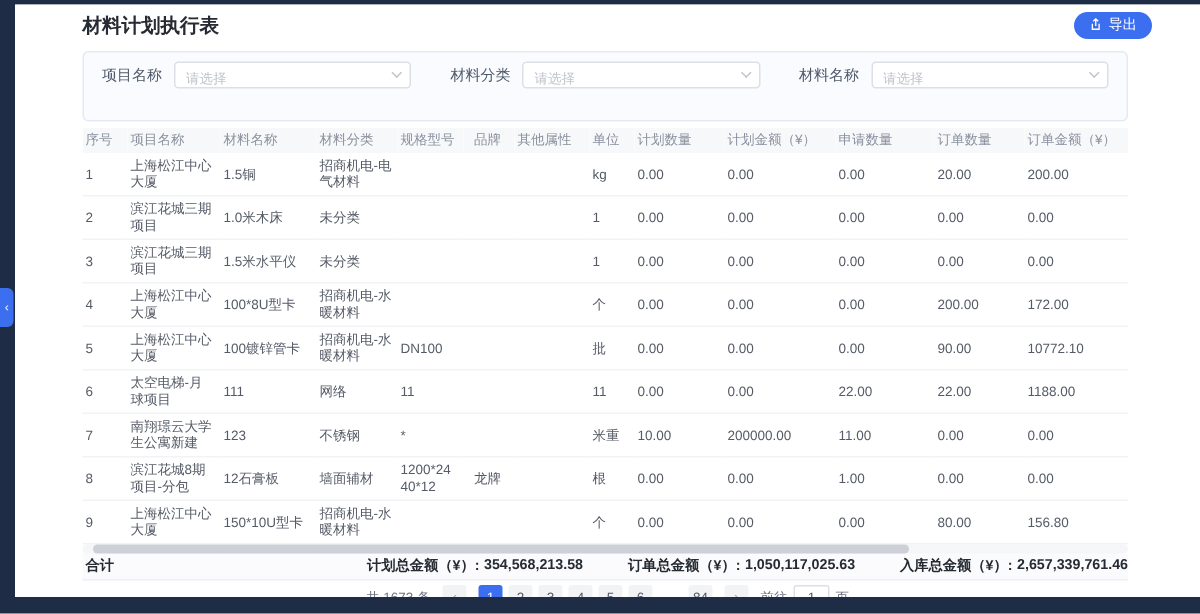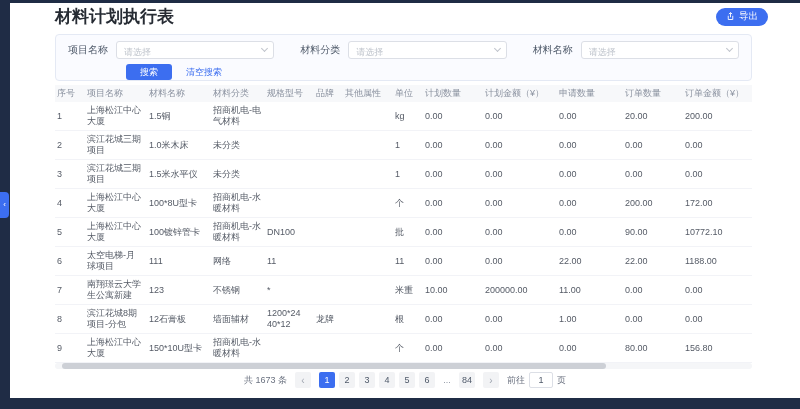--- a/index.html
+++ b/index.html
@@ -17,21 +17,21 @@
   .drawer-handle{
     position:absolute; left:0; top:192px; width:9px; height:26px;
     background:#3c6ef0; border-radius:0 4px 4px 0; z-index:5;
     color:#fff; font-size:8px; line-height:26px; text-align:center; cursor:pointer;
   }
   
   .topbar{
     height:27px; display:flex; align-items:center; justify-content:space-between;
     padding:0 32px 0 45px; background:#fff;
   }
-  .page-title{ font-size:17px; font-weight:bold; color:#262b33; }
+  .page-title{ font-size:13px; font-weight:bold; color:#262b33; }
   .export-btn{
     display:inline-flex; align-items:center; gap:4px;
     background:#3c6ef0; color:#fff; border:none; border-radius:9px;
     height:18px; padding:0 10px; font-size:9.5px; cursor:pointer;
     font-family:inherit;
   }
   
   .filter-panel{
     margin:4px 48px 4px 45px; height:47px;
     border:1px solid #e4e9f4; border-radius:4px; background:#fafbff;
@@ -167,24 +167,20 @@
         </span>
       </div>
       <div class="filter-group">
         <span class="filter-label">材料名称</span>
         <span class="select-box">
           <input placeholder="请选择" style="">
           <i class="caret"></i>
         </span>
       </div>
     </div>
-    <div class="filter-actions">
-      <button class="search-btn">搜索</button>
-      <button class="clear-btn">清空搜索</button>
-    </div>
   </div>
 
   <div class="table-area">
     <table>
       <thead>
         <tr>
             <th>序号</th>
             <th>项目名称</th>
             <th>材料名称</th>
             <th>材料分类</th>
@@ -336,20 +332,37 @@
             <td>156.80</td>
           </tr>
         </tbody>
     </table>
   </div>
 
   <div class="hscroll">
     <div class="thumb"></div>
   </div>
 
+  <div class="summary-row">
+    <span class="summary-total-label">合计</span>
+    <div class="summary-items">
+        <div class="sum-item">
+          <span class="sum-label">计划总金额（¥）:</span>
+          <span class="sum-value">354,568,213.58</span>
+        </div>
+        <div class="sum-item">
+          <span class="sum-label">订单总金额（¥）:</span>
+          <span class="sum-value">1,050,117,025.63</span>
+        </div>
+        <div class="sum-item">
+          <span class="sum-label">入库总金额（¥）:</span>
+          <span class="sum-value">2,657,339,761.46</span>
+        </div>
+      </div>
+  </div>
 
   <div class="pagination">
     <span>共 1673 条</span>
     <button class="nav-btn">‹</button>
     <span class="pager-pages">
         <button class="page-btn active">1</button>
         <button class="page-btn">2</button>
         <button class="page-btn">3</button>
         <button class="page-btn">4</button>
         <button class="page-btn">5</button>

